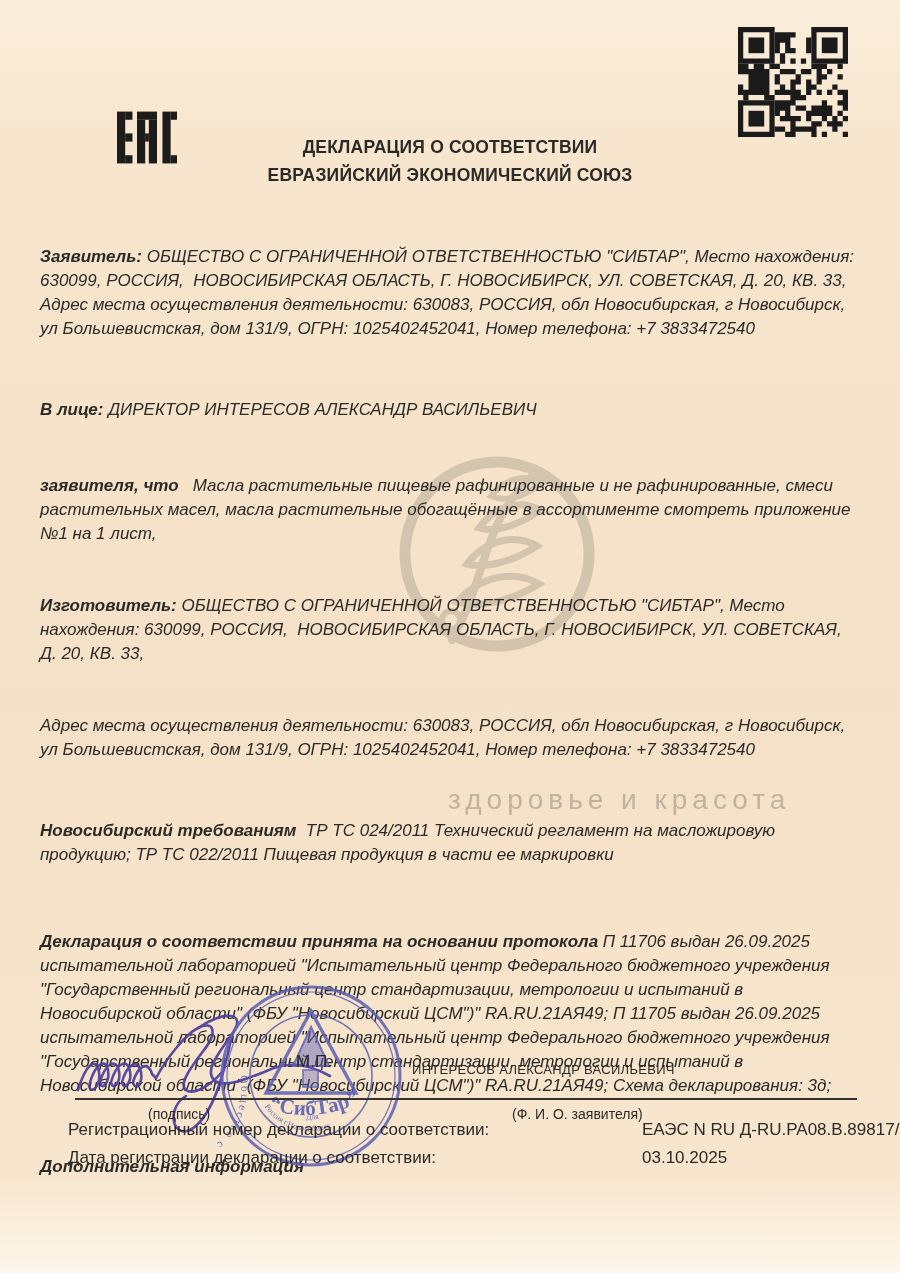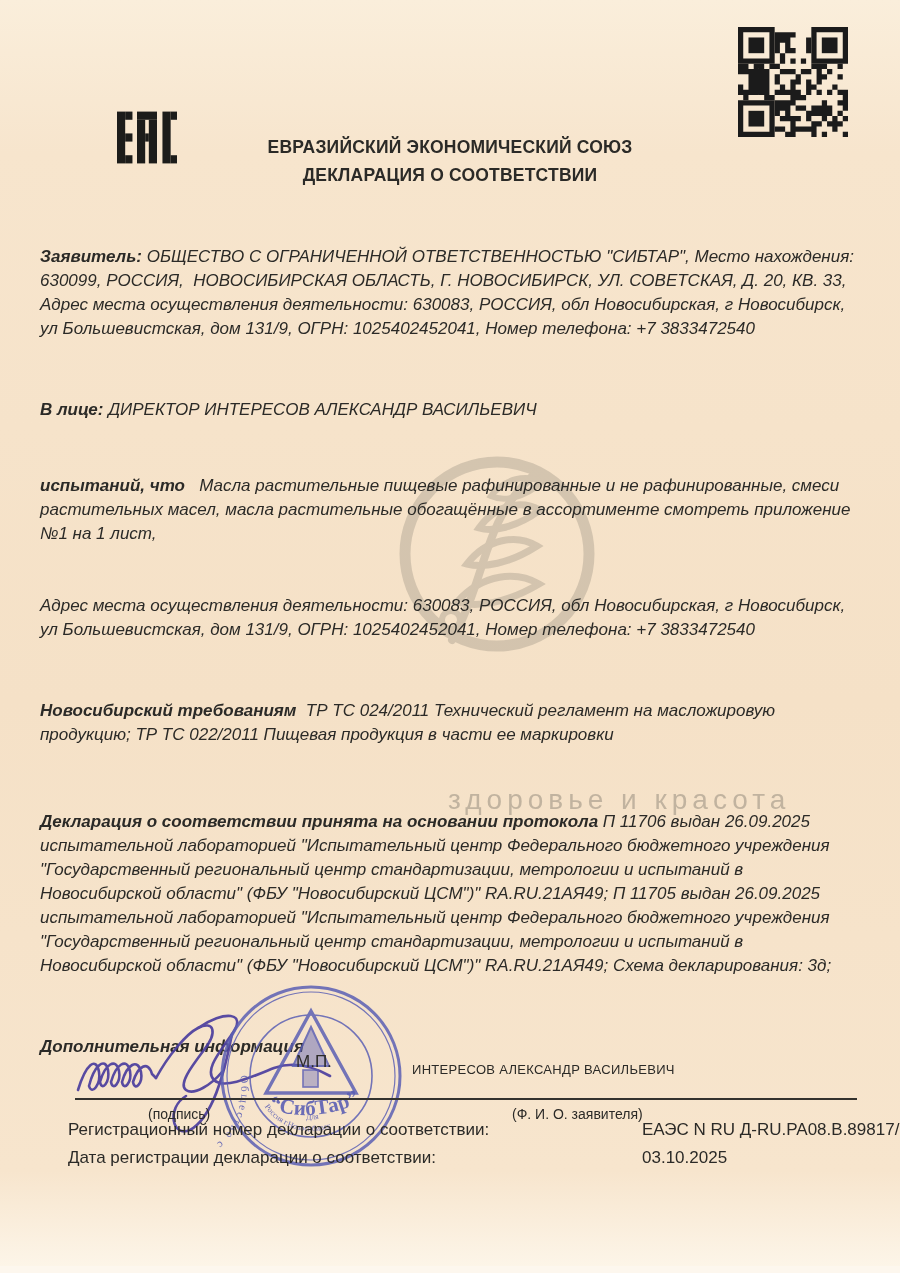--- a/index.html
+++ b/index.html
@@ -99,28 +99,29 @@
       </g>
       <g>
         <path d="M0 70h35v35H0zM5 75v25h25V75z"></path>
           <rect x="10" y="80" width="15" height="15"></rect>
       </g>
       <path class="qr-cells" d="M35 5h5v5h-5zM40 5h5v5h-5zM45 5h5v5h-5zM50 5h5v5h-5zM35 10h5v5h-5zM40 10h5v5h-5zM45 10h5v5h-5zM65 10h5v5h-5zM35 15h5v5h-5zM45 15h5v5h-5zM65 15h5v5h-5zM35 20h5v5h-5zM45 20h5v5h-5zM50 20h5v5h-5zM65 20h5v5h-5zM40 25h5v5h-5zM40 30h5v5h-5zM50 30h5v5h-5zM60 30h5v5h-5zM0 35h5v5h-5zM5 35h5v5h-5zM15 35h5v5h-5zM20 35h5v5h-5zM30 35h5v5h-5zM35 35h5v5h-5zM70 35h5v5h-5zM75 35h5v5h-5zM80 35h5v5h-5zM95 35h5v5h-5zM0 40h5v5h-5zM5 40h5v5h-5zM10 40h5v5h-5zM15 40h5v5h-5zM20 40h5v5h-5zM25 40h5v5h-5zM40 40h5v5h-5zM45 40h5v5h-5zM50 40h5v5h-5zM60 40h5v5h-5zM65 40h5v5h-5zM75 40h5v5h-5zM85 40h5v5h-5zM10 45h5v5h-5zM15 45h5v5h-5zM20 45h5v5h-5zM25 45h5v5h-5zM35 45h5v5h-5zM55 45h5v5h-5zM75 45h5v5h-5zM80 45h5v5h-5zM95 45h5v5h-5zM10 50h5v5h-5zM15 50h5v5h-5zM20 50h5v5h-5zM25 50h5v5h-5zM35 50h5v5h-5zM50 50h5v5h-5zM55 50h5v5h-5zM65 50h5v5h-5zM75 50h5v5h-5zM0 55h5v5h-5zM10 55h5v5h-5zM15 55h5v5h-5zM20 55h5v5h-5zM25 55h5v5h-5zM40 55h5v5h-5zM50 55h5v5h-5zM65 55h5v5h-5zM70 55h5v5h-5zM90 55h5v5h-5zM0 60h5v5h-5zM5 60h5v5h-5zM10 60h5v5h-5zM15 60h5v5h-5zM20 60h5v5h-5zM25 60h5v5h-5zM35 60h5v5h-5zM40 60h5v5h-5zM45 60h5v5h-5zM50 60h5v5h-5zM55 60h5v5h-5zM65 60h5v5h-5zM75 60h5v5h-5zM85 60h5v5h-5zM95 60h5v5h-5zM100 60h5v5h-5zM5 65h5v5h-5zM25 65h5v5h-5zM30 65h5v5h-5zM50 65h5v5h-5zM55 65h5v5h-5zM60 65h5v5h-5zM100 65h5v5h-5zM35 70h5v5h-5zM40 70h5v5h-5zM45 70h5v5h-5zM50 70h5v5h-5zM80 70h5v5h-5zM95 70h5v5h-5zM100 70h5v5h-5zM35 75h5v5h-5zM40 75h5v5h-5zM45 75h5v5h-5zM55 75h5v5h-5zM60 75h5v5h-5zM70 75h5v5h-5zM75 75h5v5h-5zM80 75h5v5h-5zM85 75h5v5h-5zM100 75h5v5h-5zM35 80h5v5h-5zM45 80h5v5h-5zM65 80h5v5h-5zM70 80h5v5h-5zM75 80h5v5h-5zM80 80h5v5h-5zM85 80h5v5h-5zM95 80h5v5h-5zM40 85h5v5h-5zM45 85h5v5h-5zM50 85h5v5h-5zM55 85h5v5h-5zM65 85h5v5h-5zM80 85h5v5h-5zM90 85h5v5h-5zM100 85h5v5h-5zM50 90h5v5h-5zM70 90h5v5h-5zM75 90h5v5h-5zM85 90h5v5h-5zM90 90h5v5h-5zM95 90h5v5h-5zM35 95h5v5h-5zM40 95h5v5h-5zM50 95h5v5h-5zM55 95h5v5h-5zM60 95h5v5h-5zM65 95h5v5h-5zM70 95h5v5h-5zM90 95h5v5h-5zM45 100h5v5h-5zM50 100h5v5h-5zM70 100h5v5h-5zM80 100h5v5h-5zM100 100h5v5h-5z"></path>
     </g>
   </svg>
 
   <div class="titles">
+    <div class="title-line">ДЕКЛАРАЦИЯ О СООТВЕТСТВИИ</div>
     <div class="title-line">ЕВРАЗИЙСКИЙ ЭКОНОМИЧЕСКИЙ СОЮЗ</div>
-    <div class="title-line">ДЕКЛАРАЦИЯ О СООТВЕТСТВИИ</div>
   </div>
 
   <div class="content">
     <p><b>Заявитель:</b><span> ОБЩЕСТВО С ОГРАНИЧЕННОЙ ОТВЕТСТВЕННОСТЬЮ "СИБТАР", Место нахождения: 630099, РОССИЯ,  НОВОСИБИРСКАЯ ОБЛАСТЬ, Г. НОВОСИБИРСК, УЛ. СОВЕТСКАЯ, Д. 20, КВ. 33, Адрес места осуществления деятельности: 630083, РОССИЯ, обл Новосибирская, г Новосибирск, ул Большевистская, дом 131/9, ОГРН: 1025402452041, Номер телефона: +7 3833472540</span></p>
     <p class="mt1"><b>В лице:</b><span> ДИРЕКТОР ИНТЕРЕСОВ АЛЕКСАНДР ВАСИЛЬЕВИЧ</span></p>
-    <p class="mt2"><b>испытаний, что</b><span>   Масла растительные пищевые рафинированные и не рафинированные, смеси растительных масел, масла растительные обогащённые в ассортименте смотреть приложение №1 на 1 лист,</span></p>
+    <p class="mt2"><b>заявителя, что</b><span>   Масла растительные пищевые рафинированные и не рафинированные, смеси растительных масел, масла растительные обогащённые в ассортименте смотреть приложение №1 на 1 лист,</span></p>
+    <p><b>Изготовитель:</b><span> ОБЩЕСТВО С ОГРАНИЧЕННОЙ ОТВЕТСТВЕННОСТЬЮ "СИБТАР", Место нахождения: 630099, РОССИЯ,  НОВОСИБИРСКАЯ ОБЛАСТЬ, Г. НОВОСИБИРСК, УЛ. СОВЕТСКАЯ, Д. 20, КВ. 33,</span></p>
     <p>Адрес места осуществления деятельности: 630083, РОССИЯ, обл Новосибирская, г Новосибирск, ул Большевистская, дом 131/9, ОГРН: 1025402452041, Номер телефона: +7 3833472540</p>
     <p class="mt1"><b>Новосибирский требованиям</b><span>  ТР ТС 024/2011 Технический регламент на масложировую продукцию; ТР ТС 022/2011 Пищевая продукция в части ее маркировки</span></p>
     <p class="mt3"><b>Декларация о соответствии принята на основании протокола</b><span> П 11706 выдан 26.09.2025  испытательной лабораторией "Испытательный центр Федерального бюджетного учреждения "Государственный региональный центр стандартизации, метрологии и испытаний в Новосибирской области" (ФБУ "Новосибирский ЦСМ")" RA.RU.21АЯ49; П 11705 выдан 26.09.2025  испытательной лабораторией "Испытательный центр Федерального бюджетного учреждения "Государственный региональный центр стандартизации, метрологии и испытаний в Новосибирской области" (ФБУ "Новосибирский ЦСМ")" RA.RU.21АЯ49; Схема декларирования: 3д;</span></p>
     <p class="mt1 b">Дополнительная информация</p>
     
     
     
   </div>
 
   <svg class="signature-svg" viewBox="0 0 280 132">

